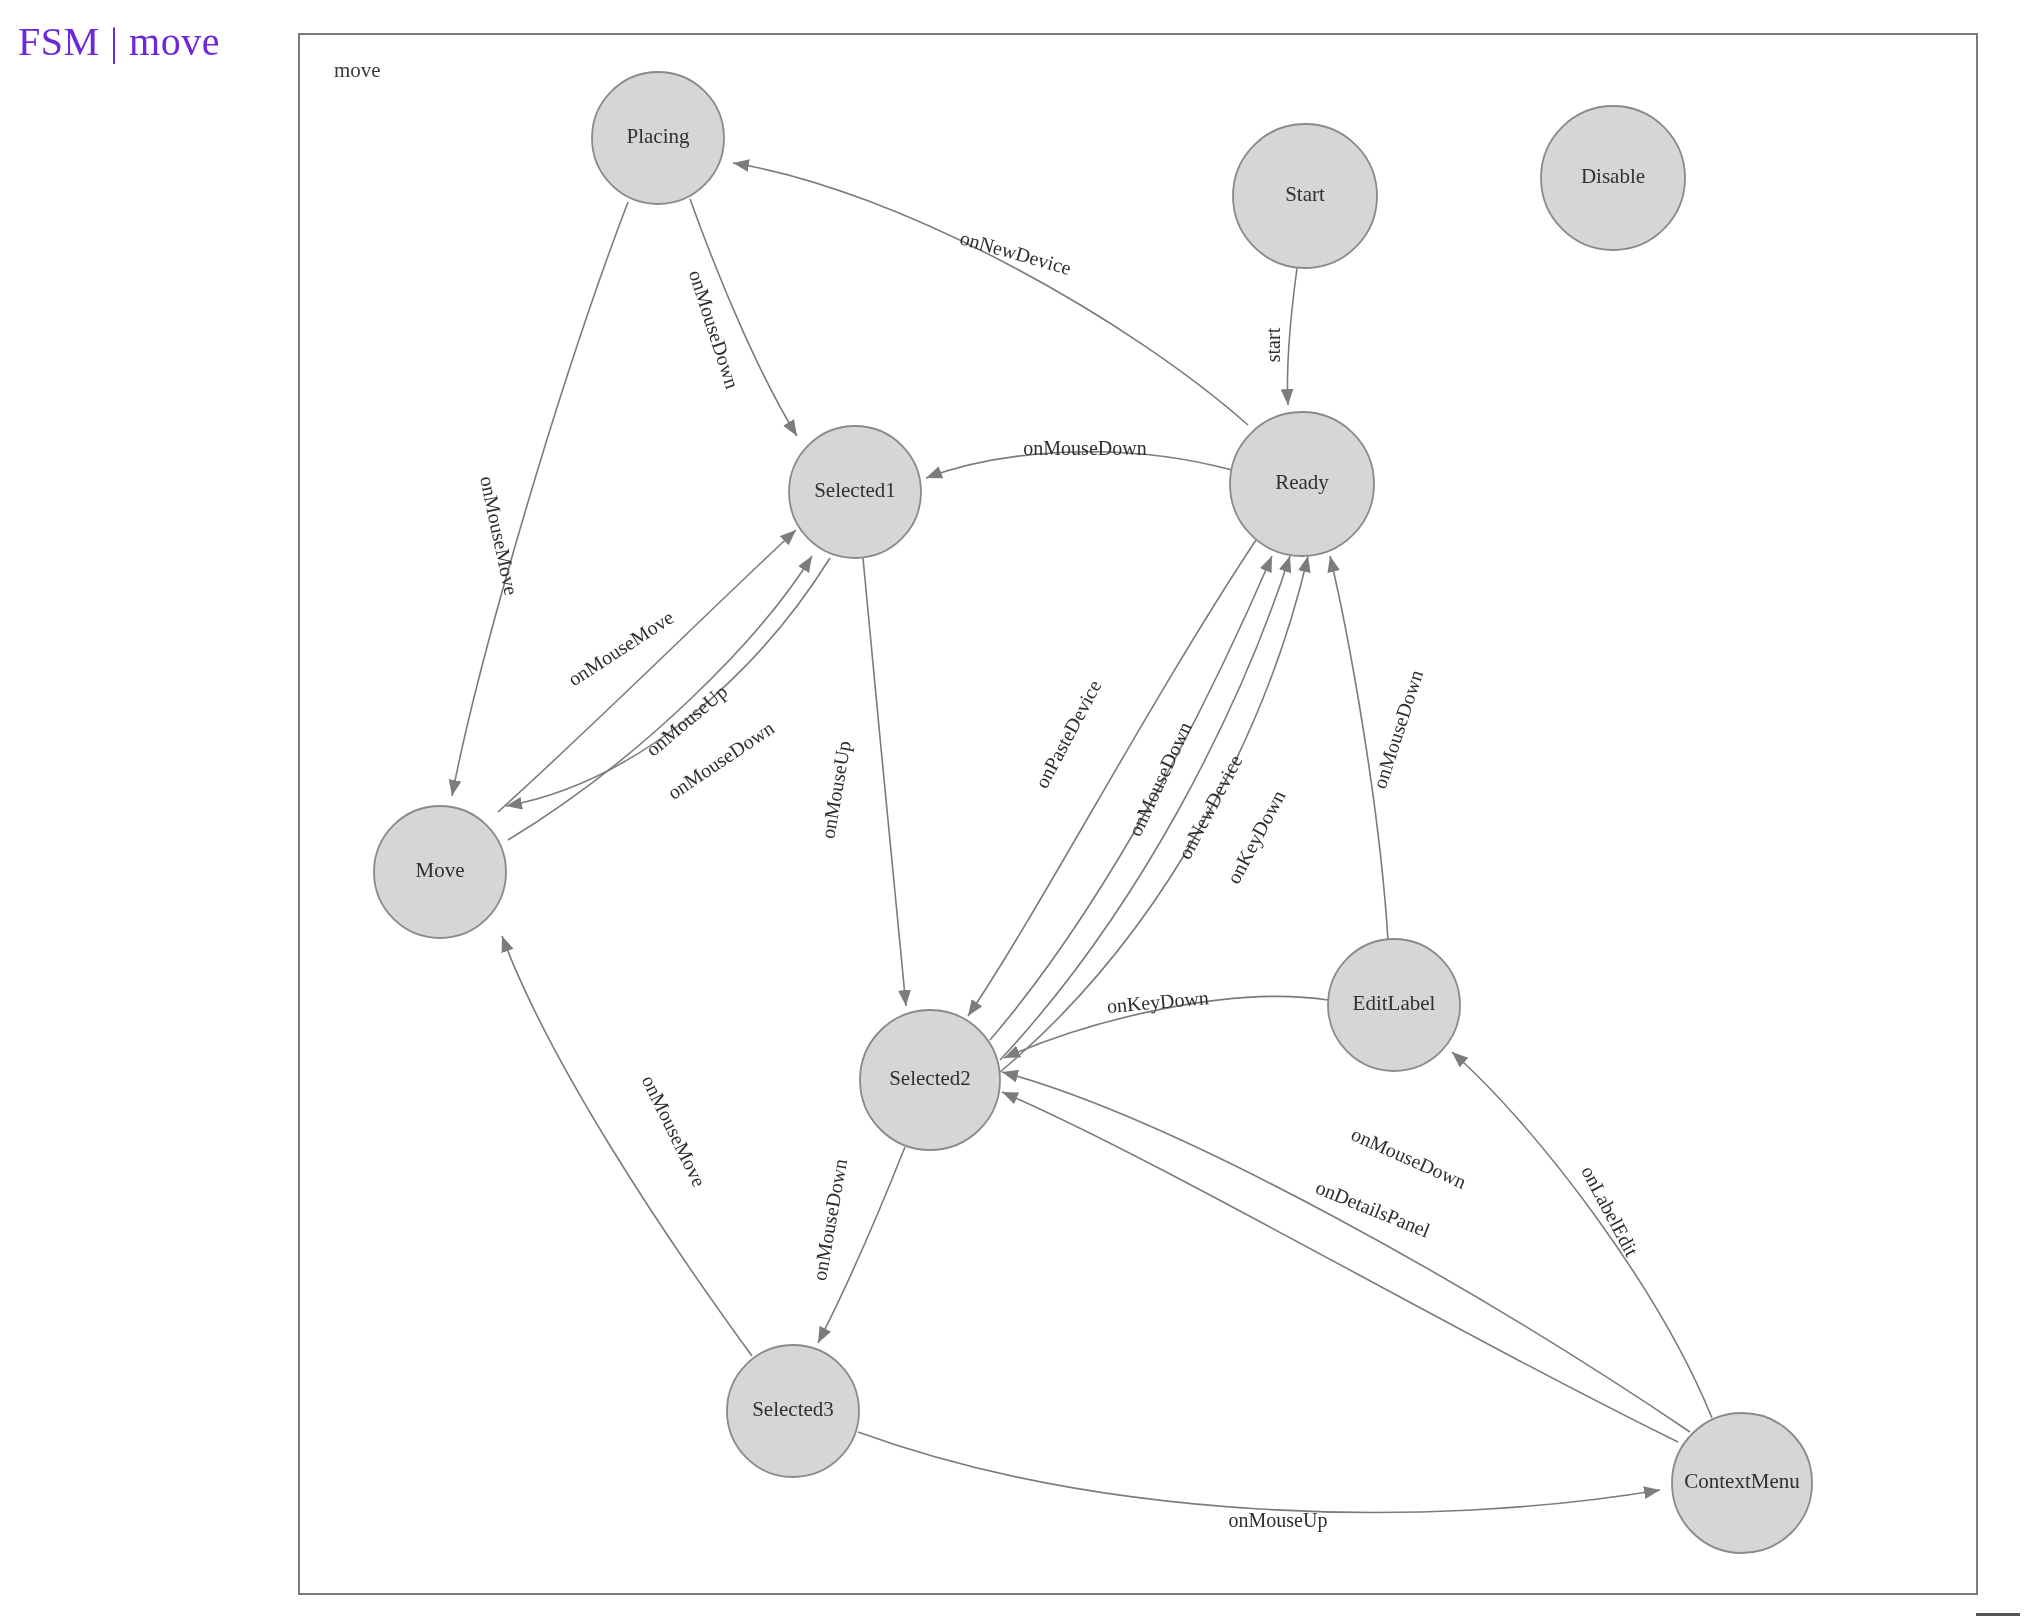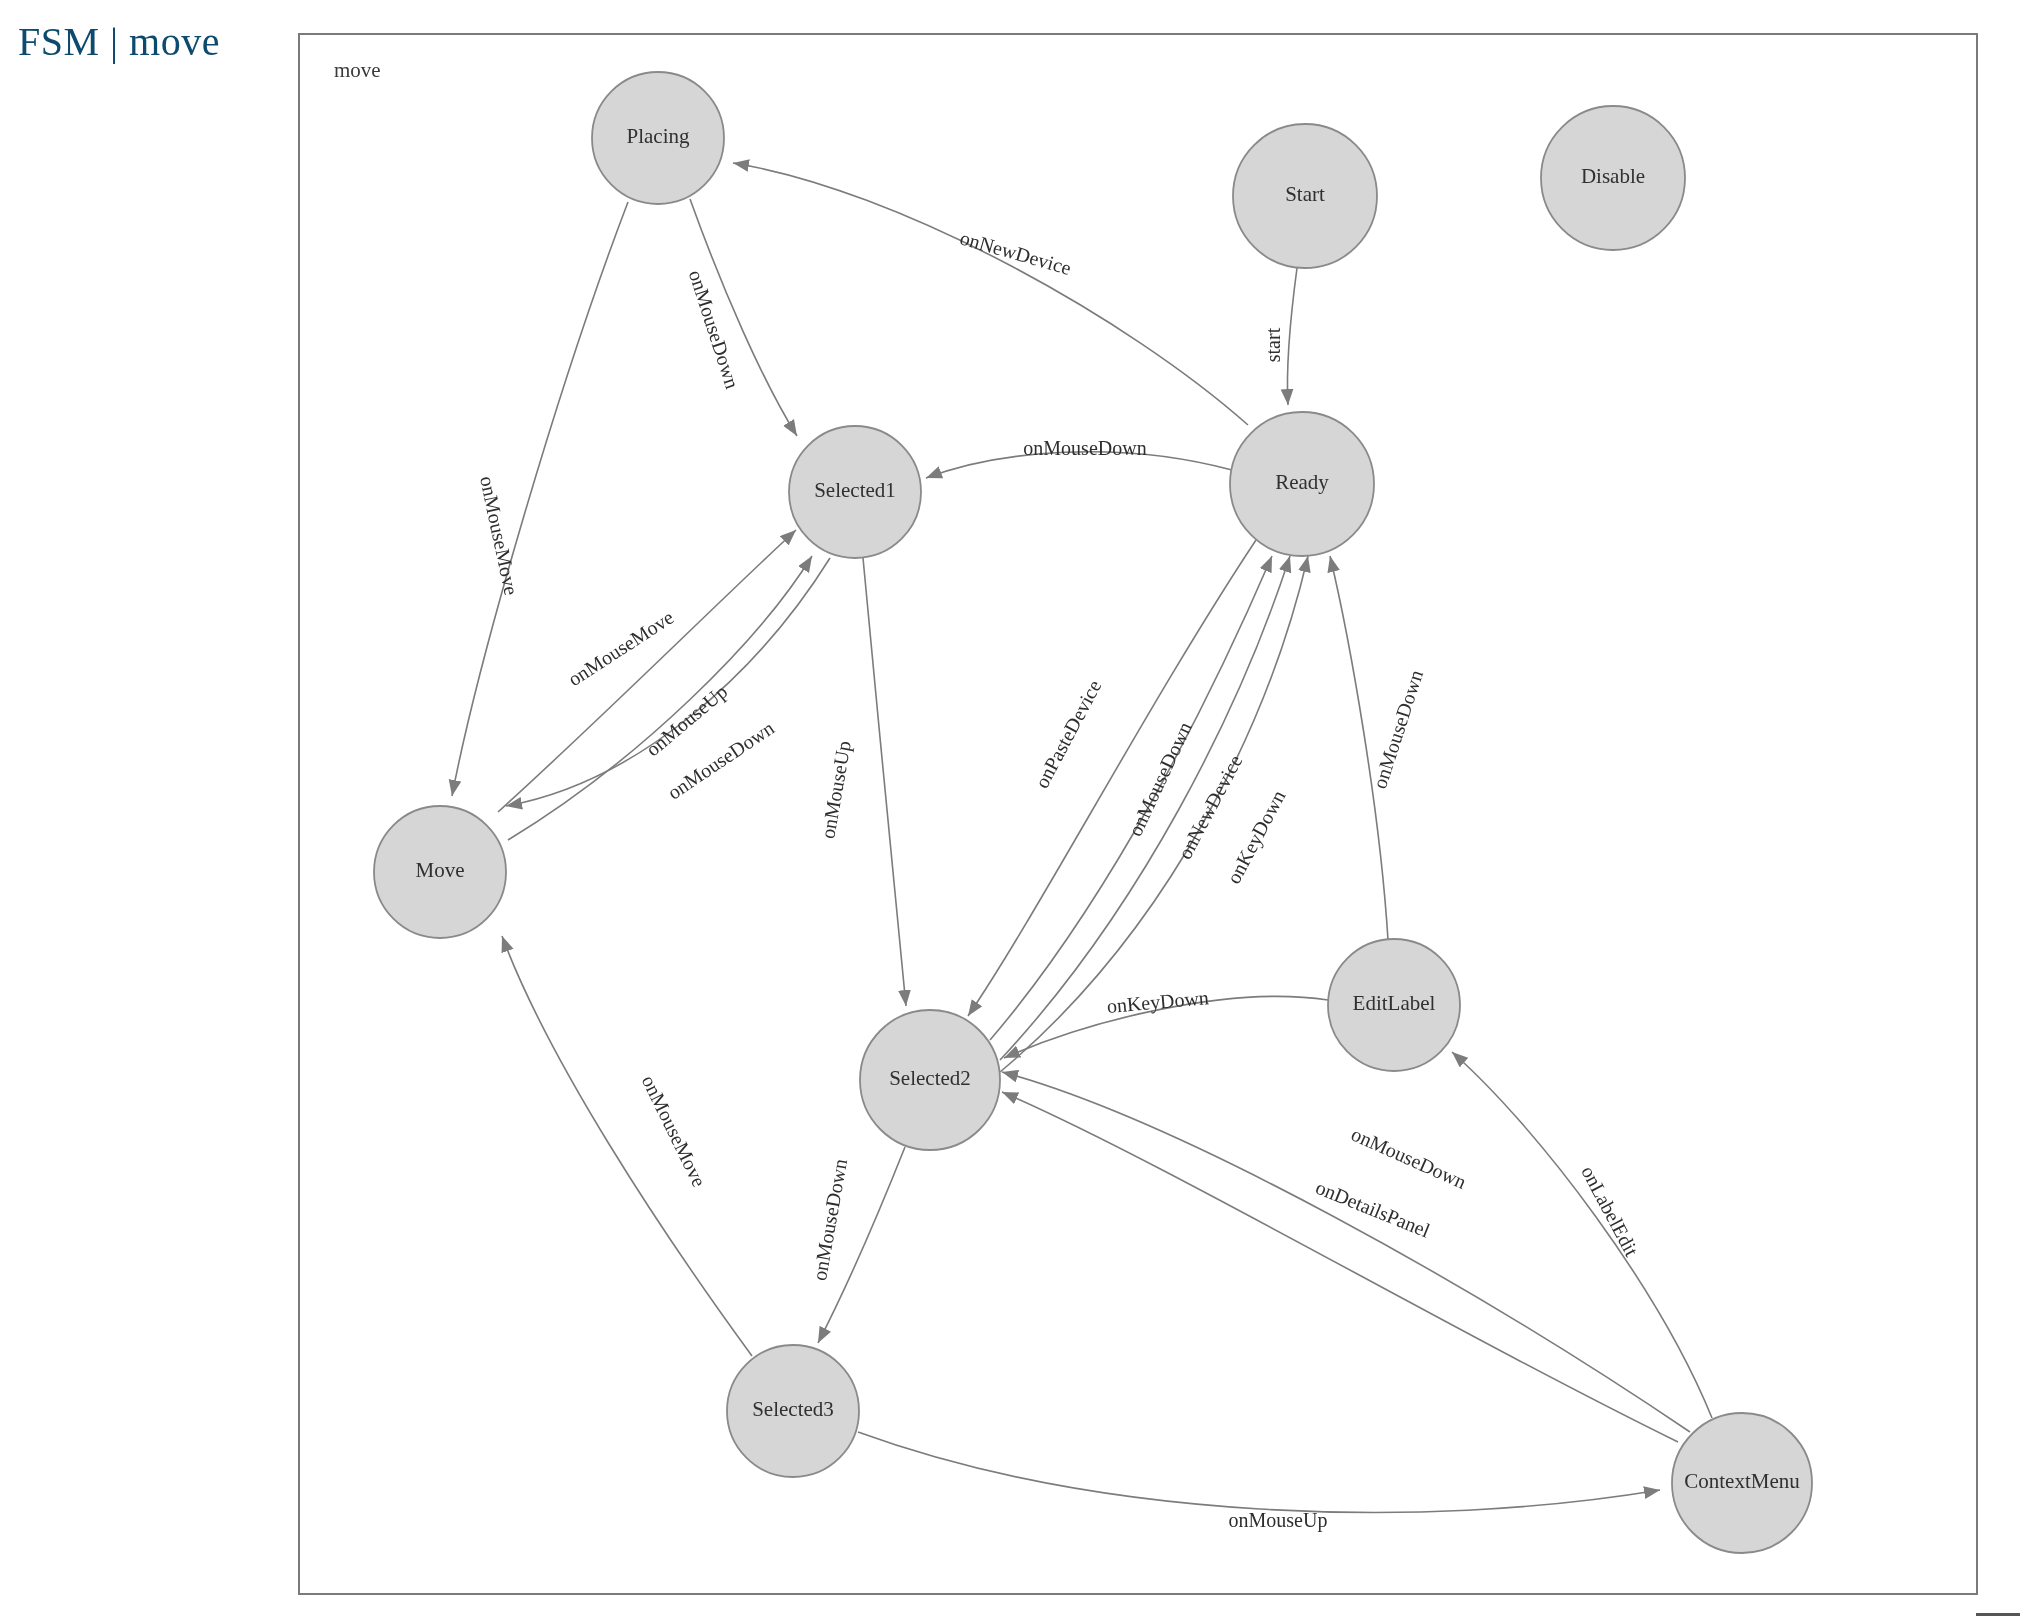--- a/index.html
+++ b/index.html
@@ -14,21 +14,21 @@
     height: 1624px;
     background: #ffffff;
     overflow: hidden;
   }
   #page-title {
     position: absolute;
     left: 18px;
     top: 18px;
     font-family: "Liberation Serif", serif;
     font-size: 40px;
-    color: #0c4a6e;
+    color: #6d28d9;
     letter-spacing: 0.5px;
     white-space: nowrap;
   }
   #diagram-frame {
     position: absolute;
     left: 298px;
     top: 33px;
     width: 1680px;
     height: 1562px;
     border: 2px solid #7a7a7a;

